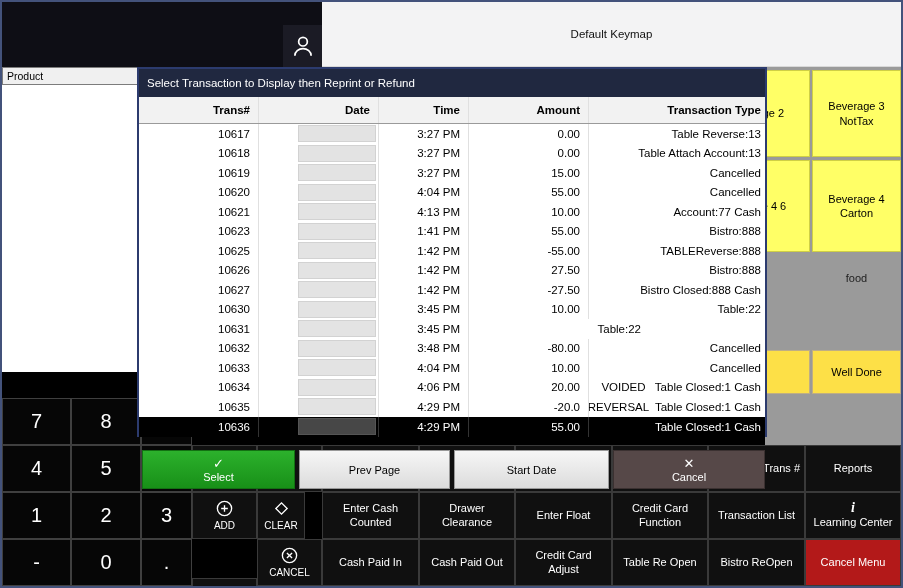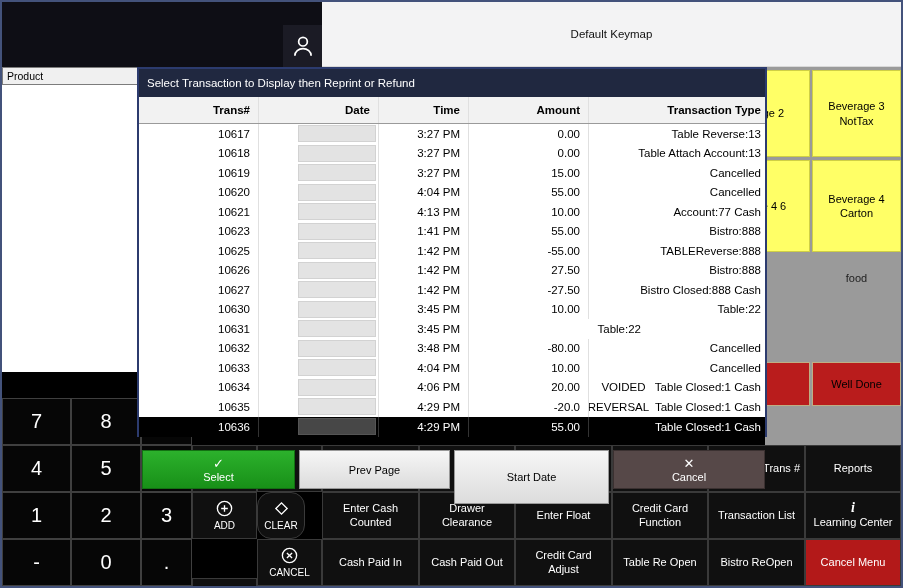--- a/index.html
+++ b/index.html
@@ -26,41 +26,41 @@
   
   .fbtn{background:#101010;border:1px solid #3a3a3a;color:#fff;font-size:11px;display:flex;align-items:center;justify-content:center;text-align:center;padding:2px 5px;line-height:1.25;}
   .fbtn.align-right{justify-content:flex-end;text-align:right;padding-right:4px;}
   .fbtn.red{background:#b31919;}
   .iconbtn{flex-direction:column;font-size:10px;gap:2px;}
   .li-icon{font-family:"Liberation Serif",serif;font-style:italic;font-weight:bold;font-size:14px;line-height:12px;display:block;}
 
   
   #rightbg{left:763px;top:65px;width:138px;height:378px;background:#9a9a9a;}
   .ybtn{background:#ffff66;border:1px solid #cfcf45;color:#000;font-size:11px;display:flex;align-items:center;justify-content:center;text-align:center;padding:2px;line-height:1.3;}
-  .tbtn{background:#b91c1c;border:1px solid #bfae84;color:#000;font-size:11px;display:flex;align-items:center;justify-content:center;text-align:right;margin-top:12px;}
+  .tbtn{background:#fde047;border:1px solid #bfae84;color:#000;font-size:11px;display:flex;align-items:center;justify-content:center;text-align:right;}
   #foodlbl{left:810px;top:266px;width:89px;height:20px;color:#222;font-size:11px;display:flex;align-items:center;justify-content:center;}
 
   
   #dialog{left:135px;top:65px;width:630px;height:370px;background:#fff;border:2px solid #2c3b6e;z-index:5;}
   #dlgtitle{height:28px;background:#202840;color:#fff;font-size:11.5px;display:flex;align-items:center;padding-left:8px;}
   .thead{height:26px;display:flex;background:#f2f2f2;border-bottom:1px solid #9a9a9a;font-weight:bold;}
   .trow{height:19.5px;display:flex;}
   .trow,.thead{font-size:11.5px;color:#000;text-align:right;}
   .c{display:flex;align-items:center;justify-content:flex-end;box-sizing:border-box;padding-right:8px;border-right:1px solid #e0e0e0;height:100%;white-space:pre;overflow:hidden;}
   .ct{width:120px}.cd{width:120px;padding-right:2px}.cm{width:90px}.ca{width:120px}.cy{width:176px;border-right:none;padding-right:4px}
   .redact{width:76px;height:15px;background:#e3e3e3;border:1px solid #d2d2d2;}
   .trow.selected{background:#000;color:#fff;height:20px;}
   .trow.selected .c{border-right-color:#333;}
   .trow.selected .redact{background:#474747;border-color:#555;}
 
   
   .dlgbtn{z-index:6;display:flex;flex-direction:column;align-items:center;justify-content:center;font-size:11px;gap:1px;}
   #btn-select{left:140px;top:448px;width:153px;height:39px;background:linear-gradient(#2cb12c,#189018);border:1px solid #127112;color:#fff;}
   #btn-prev{left:297px;top:448px;width:151px;height:39px;background:linear-gradient(#f6f6f6,#dcdcdc);border:1px solid #999;color:#000;justify-content:center;}
-  #btn-start{left:452px;top:448px;width:155px;height:54px;background:linear-gradient(#f6f6f6,#dcdcdc);border:1px solid #999;color:#000;}
+  #btn-start{left:452px;top:448px;width:155px;height:39px;background:linear-gradient(#f6f6f6,#dcdcdc);border:1px solid #999;color:#000;}
   #btn-cancel{left:611px;top:448px;width:152px;height:39px;background:#564848;border:1px solid #3b3131;color:#fff;}
   .glyph{font-size:13px;line-height:13px;}
 
   svg{display:block;}
 </style>
 </head>
 <body>
 
 <div id="screen">
 
@@ -113,21 +113,21 @@
   <div class="abs fbtn align-right" style="left:706px;top:443px;width:97px;height:47px;">Trans #</div>
   <div class="abs fbtn" style="left:803px;top:443px;width:96px;height:47px;">Reports</div>
 
   <div class="abs fbtn iconbtn" style="left:190px;top:490px;width:65px;height:47px;">
     <svg viewBox="0 0 20 20" width="19" height="19">
       <circle cx="10" cy="10" r="7.5" fill="none" stroke="#fff" stroke-width="1.4"></circle>
         <path d="M10 6.5v7M6.5 10h7" stroke="#fff" stroke-width="1.4"></path>
     </svg>
     <span>ADD</span>
   </div>
-  <div class="abs fbtn iconbtn" style="left:255px;top:490px;width:48px;height:47px;border-radius:14px;">
+  <div class="abs fbtn iconbtn" style="left:255px;top:490px;width:48px;height:47px;">
     <svg viewBox="0 0 20 20" width="19" height="19">
       <rect x="5.8" y="5.8" width="8.4" height="8.4" fill="none" stroke="#fff" stroke-width="1.4" transform="rotate(45 10 10)"></rect>
     </svg>
     <span>CLEAR</span>
   </div>
   <div class="abs fbtn iconbtn" style="left:190px;top:537px;width:65px;height:47px;margin-top:39px;">
     <svg viewBox="0 0 20 20" width="19" height="19">
       <path d="M15 5.5v3.5a2 2 0 0 1-2 2H5.5" fill="none" stroke="#fff" stroke-width="1.4"></path>
       <path d="M8.5 8 5 11l3.5 3" fill="none" stroke="#fff" stroke-width="1.4"></path>
     </svg>

